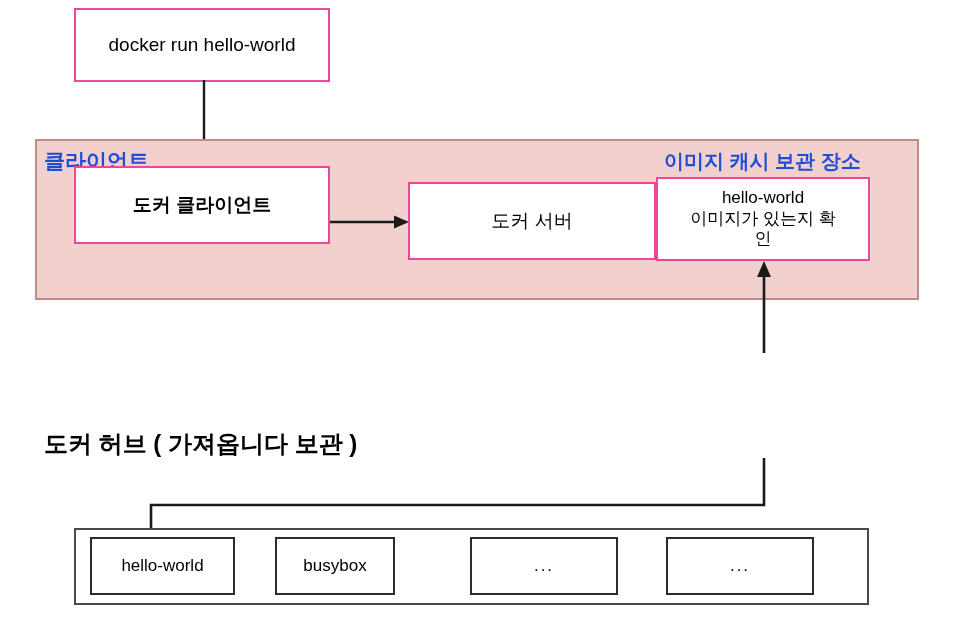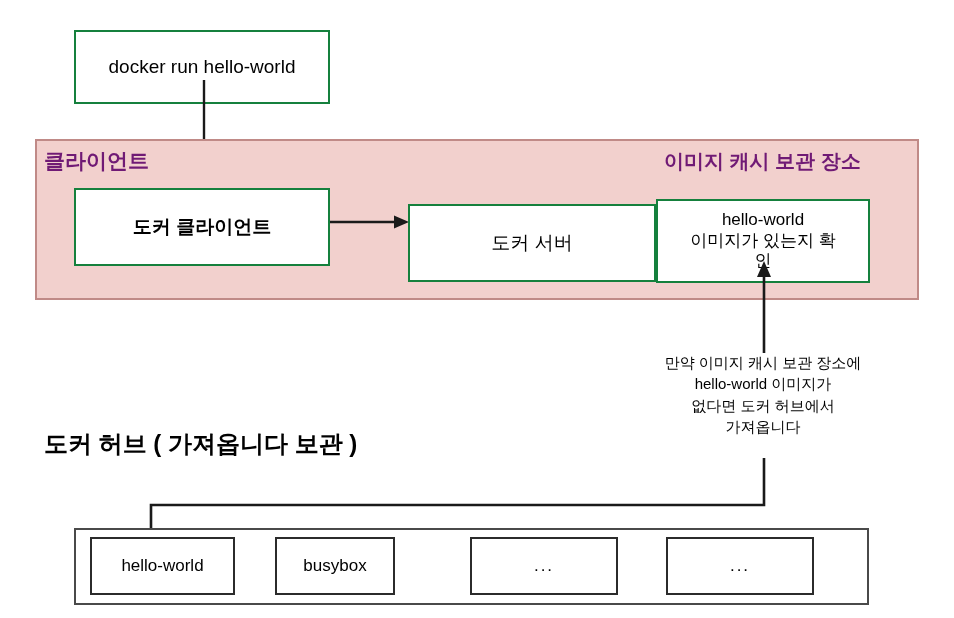--- a/index.html
+++ b/index.html
@@ -12,39 +12,38 @@
     width: 954px;
     height: 618px;
     background: #ffffff;
     font-family: "Liberation Sans", "DejaVu Sans", sans-serif;
     overflow: hidden;
   }
   .box {
     position: absolute;
     box-sizing: border-box;
     background: #ffffff;
-    border: 2px solid #15803d;
+    border: 2px solid #ec4899;
     display: flex;
     align-items: center;
     justify-content: center;
     text-align: center;
     color: #000000;
     line-height: 1.22;
-    margin-top: 22px;
   }
   .region-client {
     position: absolute;
     box-sizing: border-box;
     background: #f2d0cd;
     border: 2px solid #c08a87;
   }
   .region-label {
     position: absolute;
     font-weight: bold;
-    color: #701a75;
+    color: #1d4ed8;
     white-space: nowrap;
   }
   .plain-text {
     position: absolute;
     color: #000000;
     text-align: center;
     white-space: nowrap;
   }
   .annotation {
     position: absolute;
@@ -126,26 +125,20 @@
     <span>인</span>
   </div>
 
   <div class="conn" style="left:753px; top:261px; width:22px; height:92px;">
     <svg width="22" height="92" viewBox="0 0 22 92">
       <line x1="11" y1="92" x2="11" y2="12" stroke="#1a1a1a" stroke-width="2.6"></line>
       <polygon points="11,0 4,16 18,16" fill="#1a1a1a"></polygon>
     </svg>
   </div>
 
-  <div class="annotation" style="left:597px; top:352px; width:332px;">
-    <div>만약 이미지 캐시 보관 장소에</div>
-    <div>hello-world 이미지가</div>
-    <div>없다면 도커 허브에서</div>
-    <div>가져옵니다</div>
-  </div>
 
   <div class="conn" style="left:148px; top:458px; width:624px; height:86px;">
     <svg width="624" height="86" viewBox="0 0 624 86">
       <polyline points="3,86 3,47 616,47 616,0" fill="none" stroke="#1a1a1a" stroke-width="2.6"></polyline>
     </svg>
   </div>
 
   <div class="plain-text" style="left:44px; top:428px; font-size:24px; font-weight:bold;">도커 허브 ( 가져옵니다 보관 )</div>
 
   <div class="hub-container" style="left:74px; top:528px; width:795px; height:77px;"></div>

